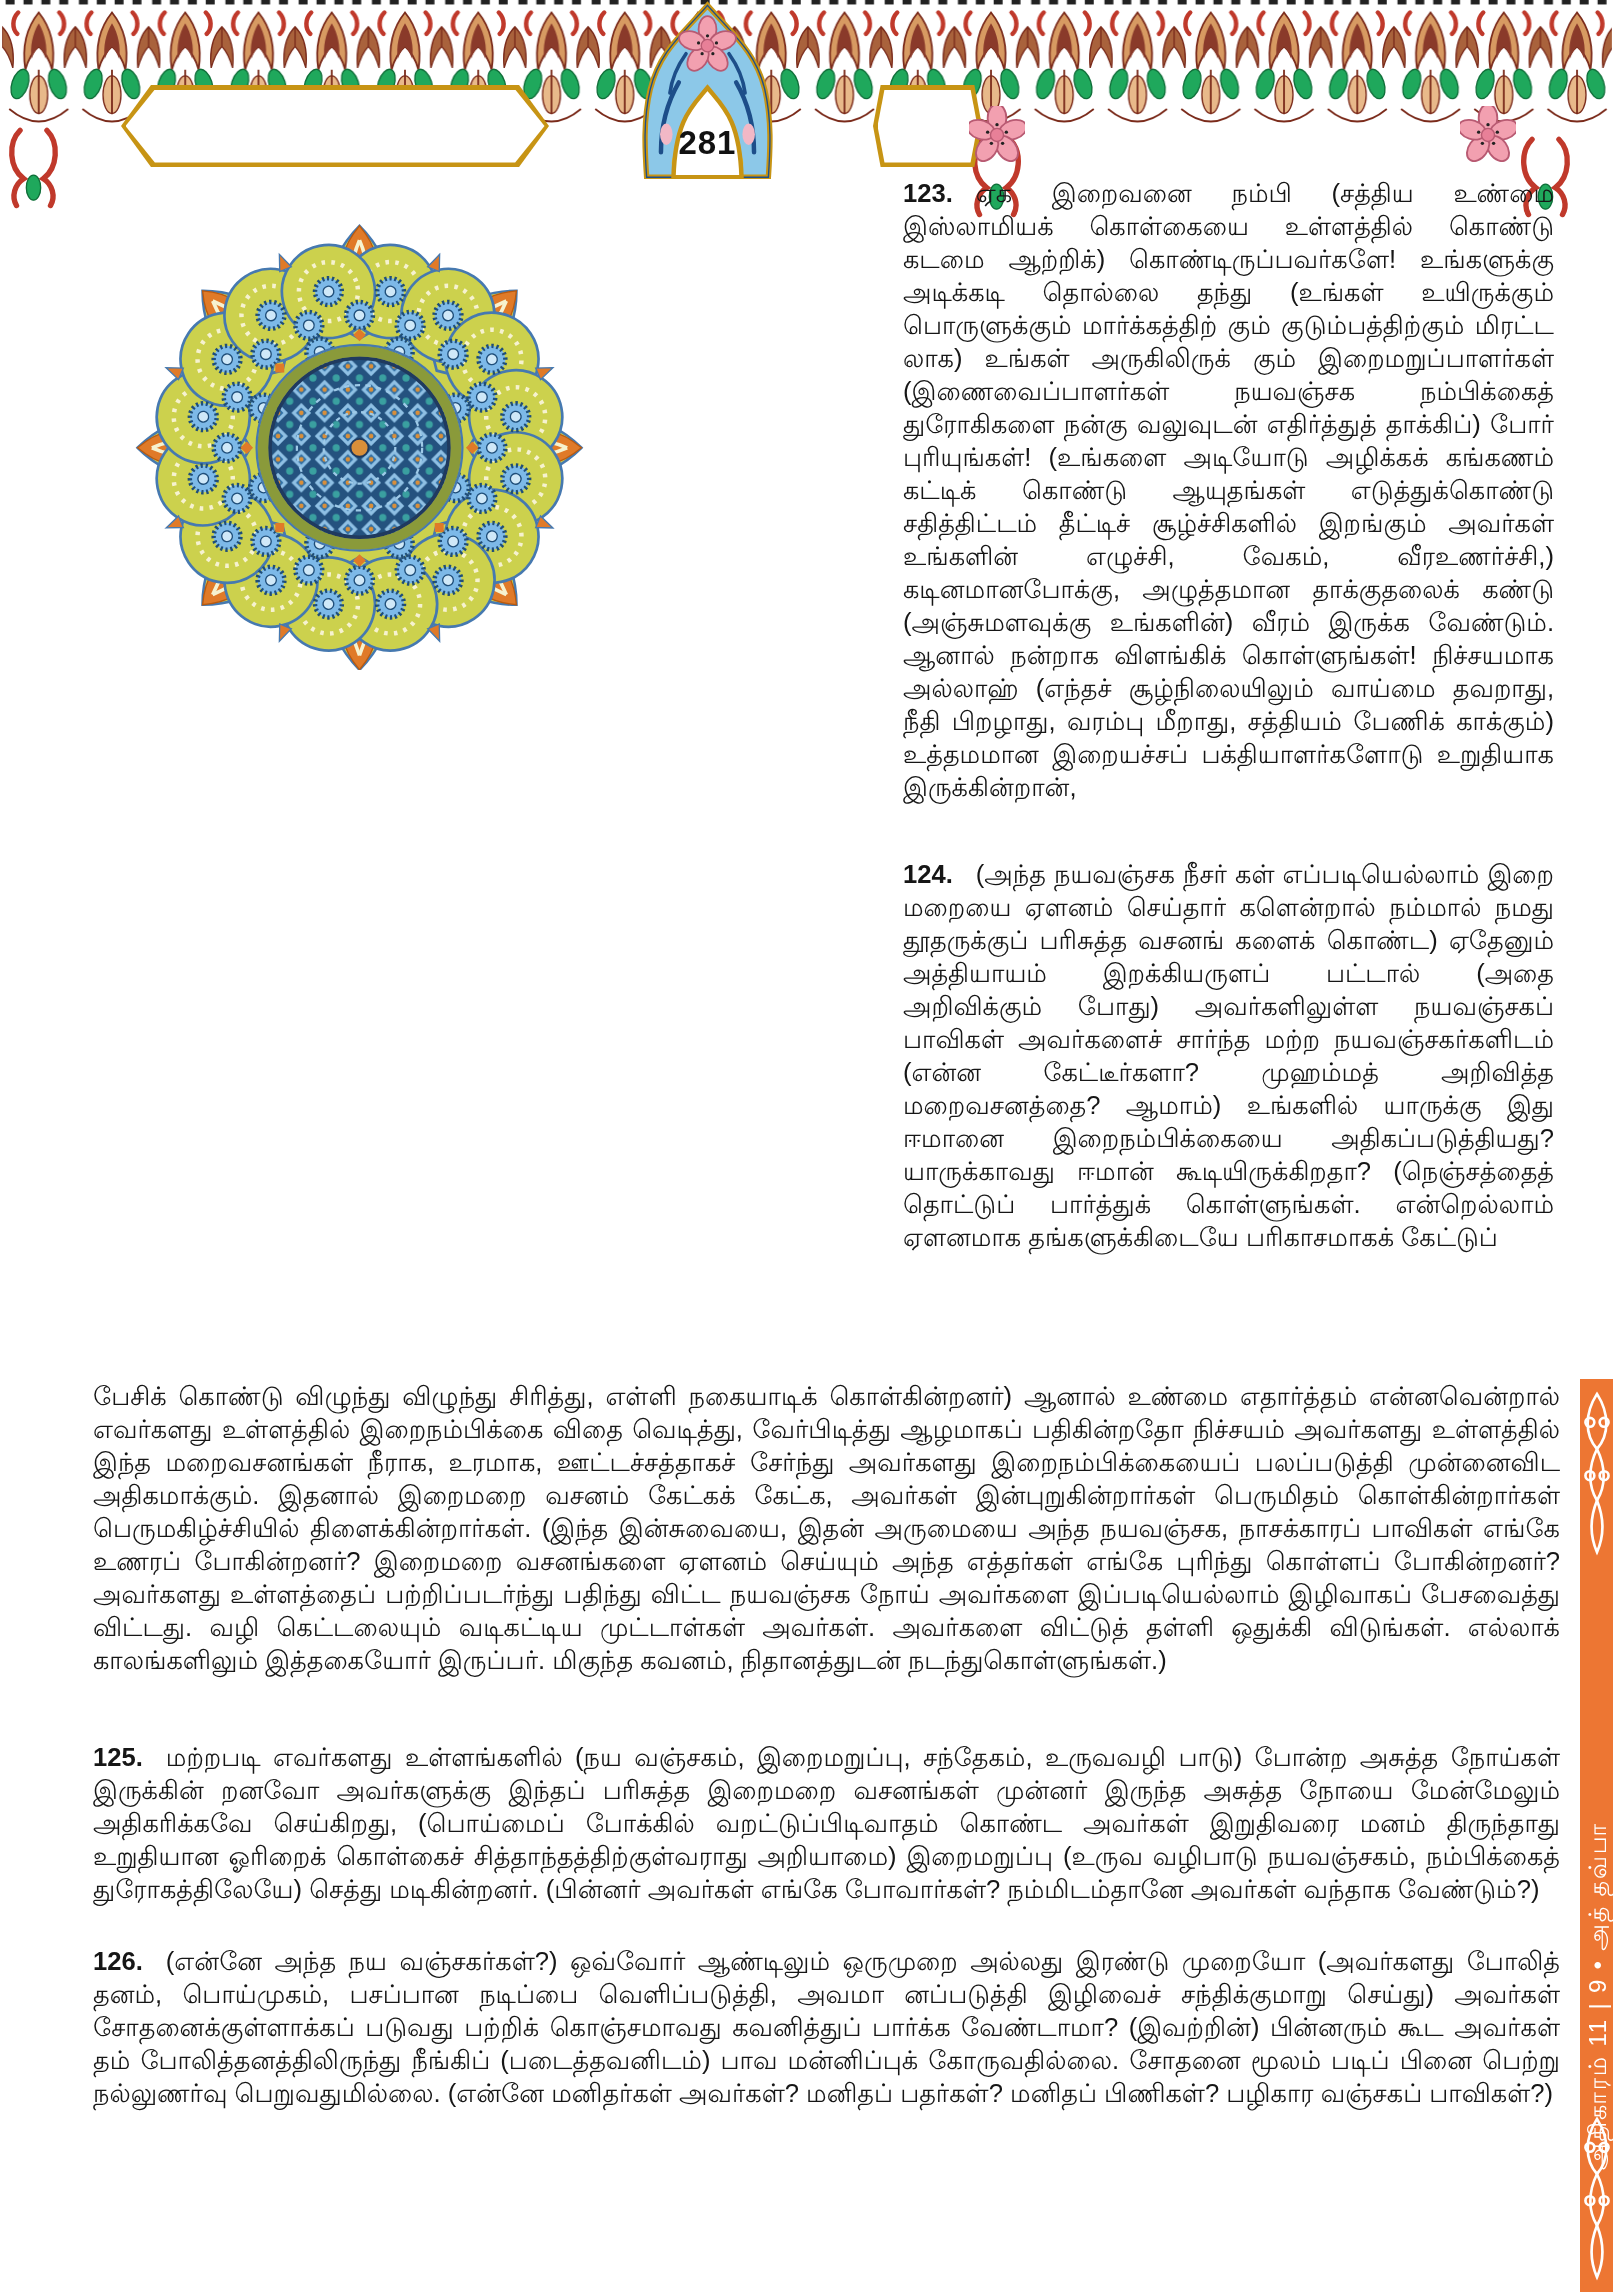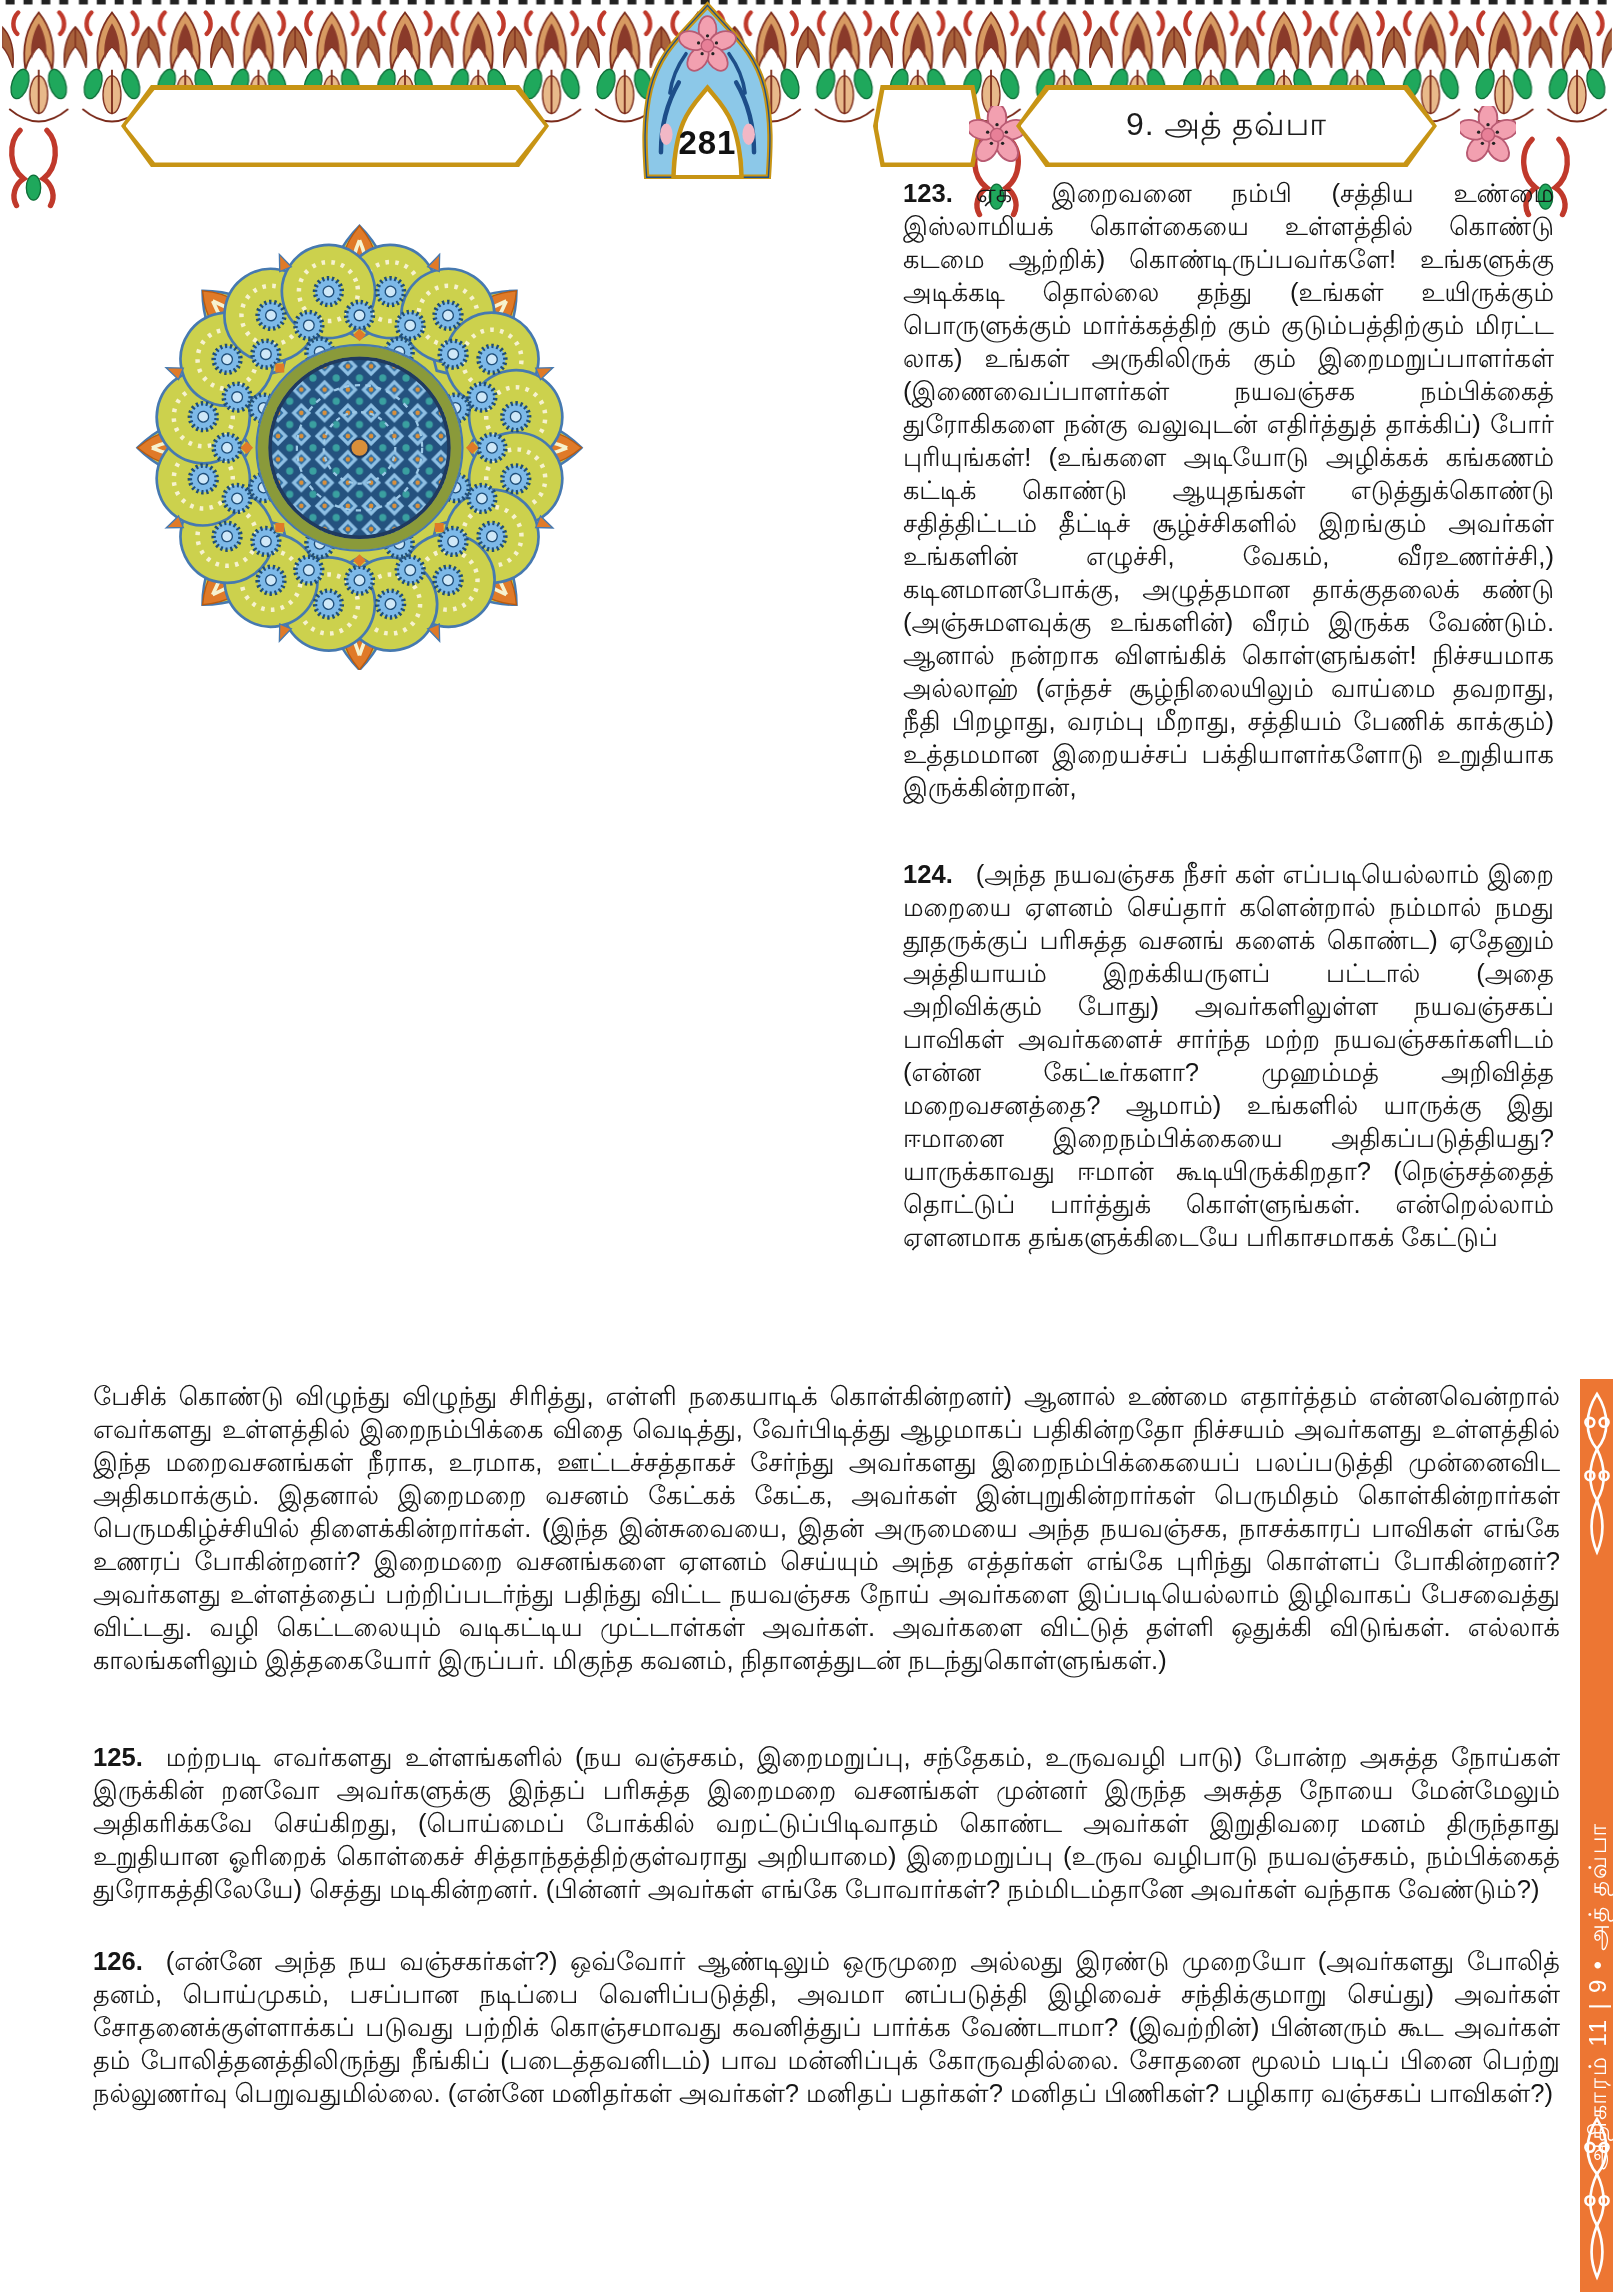--- a/index.html
+++ b/index.html
@@ -195,25 +195,20 @@
   <div class="page-number">281</div>
 
   <div class="cartouche cartouche-mid">
     <div class="inner"></div>
   </div>
 
   <svg class="flower flower-1" viewBox="0 0 60 60">
       <use href="#flowerSym"></use>
     </svg>
 
-  <div class="cartouche cartouche-title">
-    <div class="inner">
-      <span class="chapter-title">9. அத் தவ்பா</span>
-    </div>
-  </div>
 
   <svg class="flower flower-2" viewBox="0 0 60 60">
       <use href="#flowerSym"></use>
     </svg>
 
   <svg class="mandala" viewBox="0 0 580 500">
     <g transform="translate(290,252)">
       <circle r="186" fill="#ccd14d" stroke="#4679b0" stroke-width="2"></circle>
       <circle r="158" fill="none" stroke="#f6f2cf" stroke-width="5" stroke-dasharray="11 8"></circle>
       <circle r="134" fill="none" stroke="#f6f2cf" stroke-width="4" stroke-dasharray="5 9"></circle>

